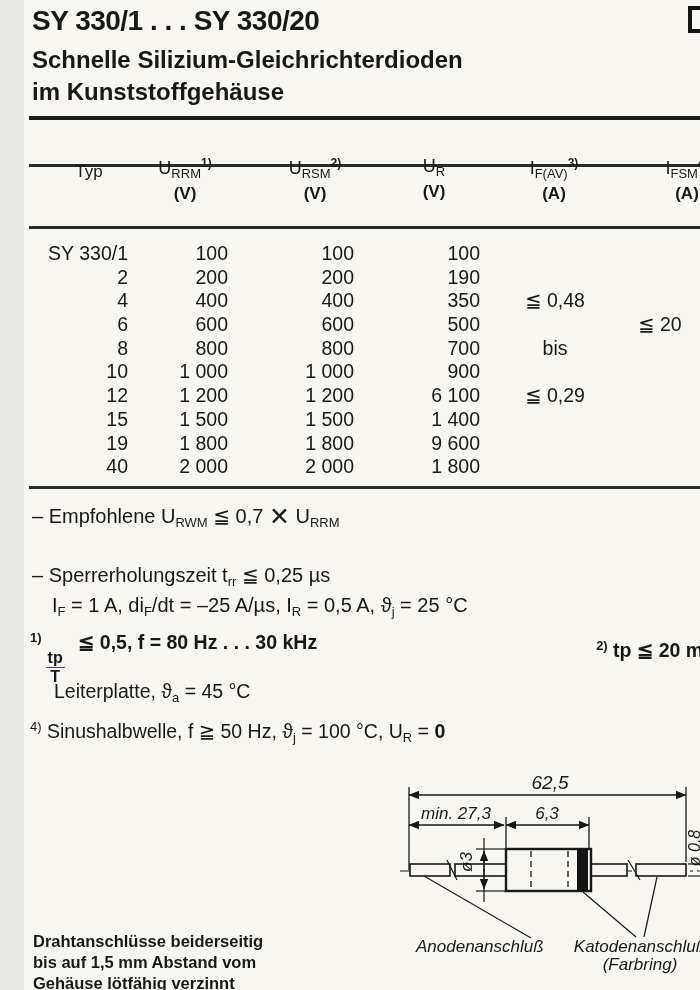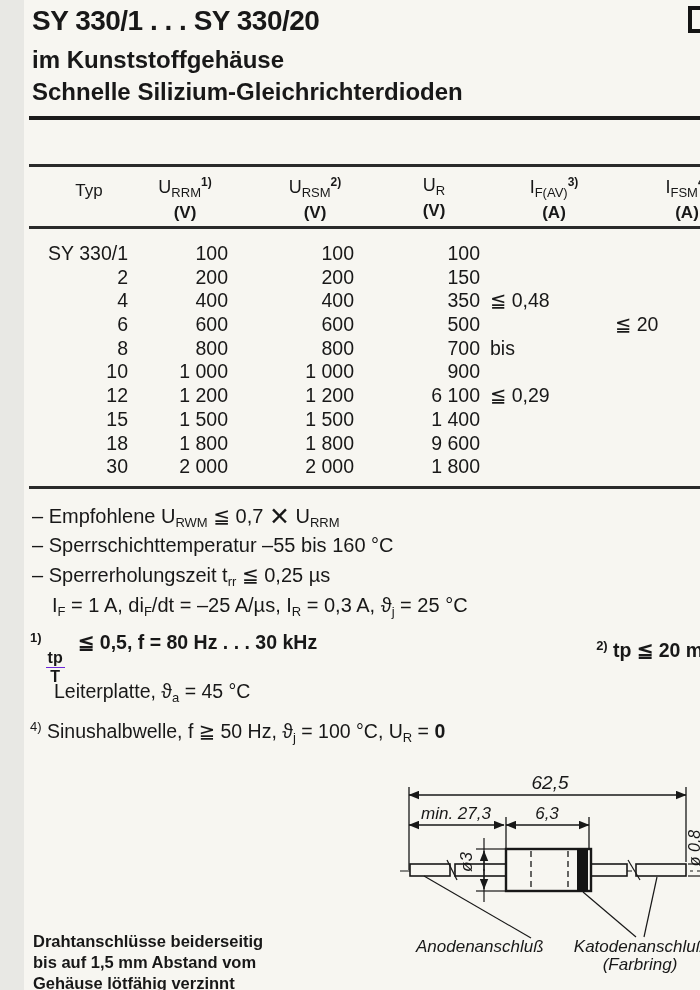--- a/index.html
+++ b/index.html
@@ -9,38 +9,38 @@
   .title{position:absolute;left:8px;top:5px;font-size:28px;font-weight:bold;letter-spacing:-0.5px;}
   .corner-square{position:absolute;left:664px;top:6px;width:19px;height:19px;border:4px solid #141414;}
   .subtitle{position:absolute;left:8px;top:44px;font-size:24px;font-weight:600;line-height:32px;}
   
   .rule{position:absolute;left:5px;width:690px;background:#1b1b1b;}
   #rule1{top:116px;height:4px;}
   #rule2{top:164px;height:3px;background:#2a2a2a;}
   #rule3{top:226px;height:3px;background:#2a2a2a;}
   #rule4{top:486px;height:3px;background:#2a2a2a;}
   
-  .thead{position:absolute;left:0;top:175px;width:584px;height:52px;}
+  .thead{position:absolute;left:0;top:156px;width:584px;height:52px;}
   .hcell{position:absolute;text-align:center;font-size:18px;top:0;}
   .hcell .hlabel{white-space:nowrap;}
   .hcell:nth-child(1){left:30px;width:70px;top:6px;font-size:17px;}
   .hcell:nth-child(2){left:111px;width:100px;}
   .hcell:nth-child(3){left:241px;width:100px;}
   .hcell:nth-child(4){left:360px;width:100px;}
   .hcell:nth-child(5){left:470px;width:120px;}
   .hcell:nth-child(6){left:613px;width:100px;}
   .hcell sub{font-size:13px;vertical-align:-4px;}
   .hcell sup{font-size:12px;vertical-align:7px;font-weight:bold;}
   .hunit{font-size:17px;font-weight:bold;margin-top:3px;}
   
   .tbody{position:absolute;left:16px;top:242px;width:700px;height:240px;}
   .trow{display:grid;grid-template-columns:88px 100px 126px 126px 260px;height:23.7px;
         font-size:19.5px;line-height:23.7px;}
   .tcell{text-align:right;white-space:nowrap;}
-  .ovl{position:absolute;font-size:19.5px;line-height:23.7px;text-align:left;white-space:nowrap;}
+  .ovl{position:absolute;font-size:19.5px;line-height:23.7px;text-align:center;white-space:nowrap;}
   .ovl-ifav{left:450px;width:130px;}
   .ovl-ifsm{left:575px;width:90px;}
   
   .note{position:absolute;left:8px;font-size:20px;white-space:nowrap;}
   #note0{top:502px;} #note1{top:534px;} #note2{top:563px;} #note3{top:594px;left:28px;}
   sub{font-size:13px;vertical-align:-4px;}
   sup{font-size:13px;vertical-align:7px;}
   .b{font-weight:bold;} .big{font-size:25px;vertical-align:-2px;}
   .fn{position:absolute;font-size:19.5px;white-space:nowrap;}
   #fn1{left:6px;top:630px;font-weight:bold;}
@@ -58,22 +58,22 @@
   svg text{fill:#181818;}
 </style>
 </head>
 <body>
 
 <div class="page">
 
   <div class="title">SY 330/1 . . . SY 330/20</div>
   <div class="corner-square"></div>
   <div class="subtitle">
+    <div>Schnelle Silizium-Gleichrichterdioden</div>
     <div>im Kunststoffgehäuse</div>
-    <div>Schnelle Silizium-Gleichrichterdioden</div>
   </div>
 
   <div class="rule" id="rule1"></div>
   <div class="rule" id="rule2"></div>
   <div class="rule" id="rule3"></div>
   <div class="rule" id="rule4"></div>
 
   <div class="thead" id="thead">
       <div class="hcell">
         <div class="hlabel"><span>Typ</span></div>
@@ -103,21 +103,21 @@
       <div class="trow">
         <div class="tcell">SY 330/1</div>
         <div class="tcell">100</div>
         <div class="tcell">100</div>
         <div class="tcell">100</div>
       </div>
       <div class="trow">
         <div class="tcell">2</div>
         <div class="tcell">200</div>
         <div class="tcell">200</div>
-        <div class="tcell">150</div>
+        <div class="tcell">190</div>
       </div>
       <div class="trow">
         <div class="tcell">4</div>
         <div class="tcell">400</div>
         <div class="tcell">400</div>
         <div class="tcell">350</div>
       </div>
       <div class="trow">
         <div class="tcell">6</div>
         <div class="tcell">600</div>
@@ -142,41 +142,40 @@
         <div class="tcell">1 200</div>
         <div class="tcell">6 100</div>
       </div>
       <div class="trow">
         <div class="tcell">15</div>
         <div class="tcell">1 500</div>
         <div class="tcell">1 500</div>
         <div class="tcell">1 400</div>
       </div>
       <div class="trow">
-        <div class="tcell">18</div>
+        <div class="tcell">19</div>
         <div class="tcell">1 800</div>
         <div class="tcell">1 800</div>
         <div class="tcell">9 600</div>
       </div>
       <div class="trow">
-        <div class="tcell">30</div>
+        <div class="tcell">40</div>
         <div class="tcell">2 000</div>
         <div class="tcell">2 000</div>
         <div class="tcell">1 800</div>
       </div>
       <div class="ovl ovl-ifav" style="top: 47.4px;">≦ 0,48</div>
       <div class="ovl ovl-ifav" style="top: 94.8px;">bis</div>
       <div class="ovl ovl-ifav" style="top: 142.2px;">≦ 0,29</div>
       <div class="ovl ovl-ifsm" style="top: 71.1px;">≦ 20</div>
     </div>
 
   <div class="note" id="note0"><span>– Empfohlene U</span><sub>RWM</sub><span> ≦ 0,7 </span><span class="big">✕</span><span> U</span><sub>RRM</sub></div>
-  <div class="note" id="note1"><span>– Sperrschichttemperatur –55 bis 160 °C</span></div>
   <div class="note" id="note2"><span>– Sperrerholungszeit t</span><sub>rr</sub><span> ≦ 0,25 µs</span></div>
-  <div class="note" id="note3"><span>I</span><sub>F</sub><span> = 1 A, di</span><sub>F</sub><span>/dt = –25 A/µs, I</span><sub>R</sub><span> = 0,3 A, ϑ</span><sub>j</sub><span> = 25 °C</span></div>
+  <div class="note" id="note3"><span>I</span><sub>F</sub><span> = 1 A, di</span><sub>F</sub><span>/dt = –25 A/µs, I</span><sub>R</sub><span> = 0,5 A, ϑ</span><sub>j</sub><span> = 25 °C</span></div>
 
   <div class="fn" id="fn1"><sup>1)</sup><span class="frac">
         <span class="num">tp</span>
         <span class="den">T</span>
       </span><span> ≦ 0,5, f = 80 Hz . . . 30 kHz</span></div>
   <div class="fn" id="fn2"><sup>2)</sup><span> tp ≦ 20 ms</span></div>
   <div class="fn" id="fn3b"><span>Leiterplatte, ϑ</span><sub>a</sub><span> = 45 °C</span></div>
   <div class="fn" id="fn4"><sup>4)</sup><span> Sinushalbwelle, f ≧ 50 Hz, ϑ</span><sub>j</sub><span> = 100 °C, U</span><sub>R</sub><span> = </span><span class="b ">0</span></div>
 
   <div class="bottom-note">

